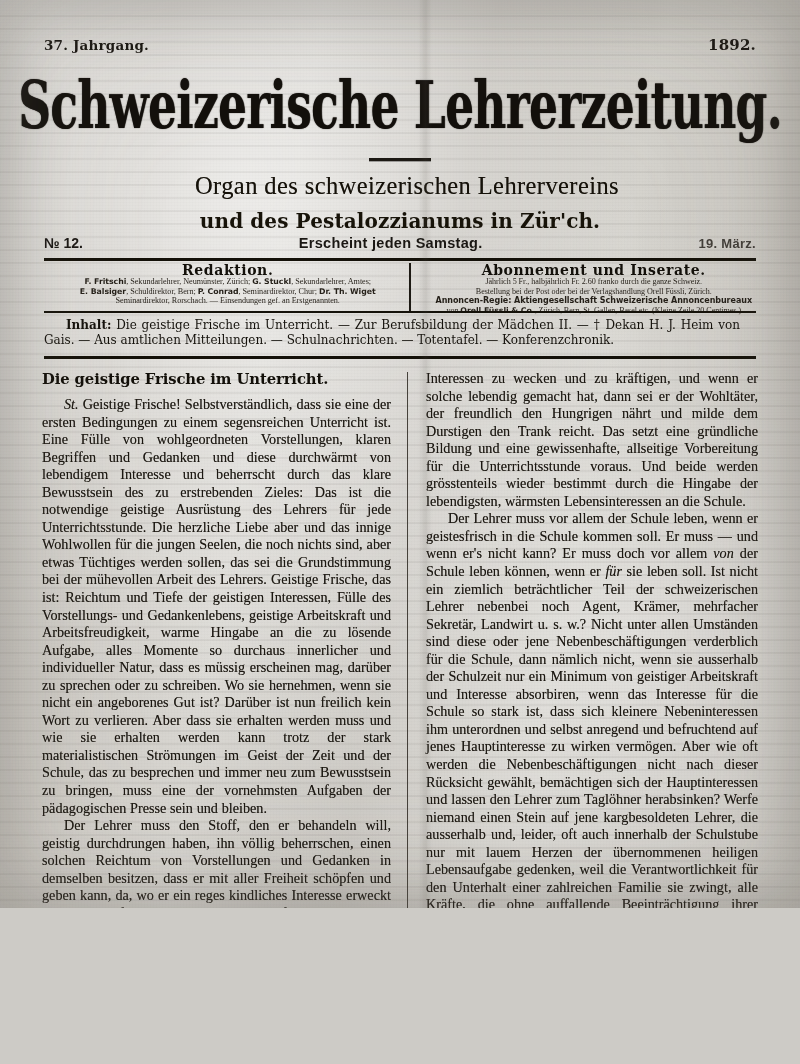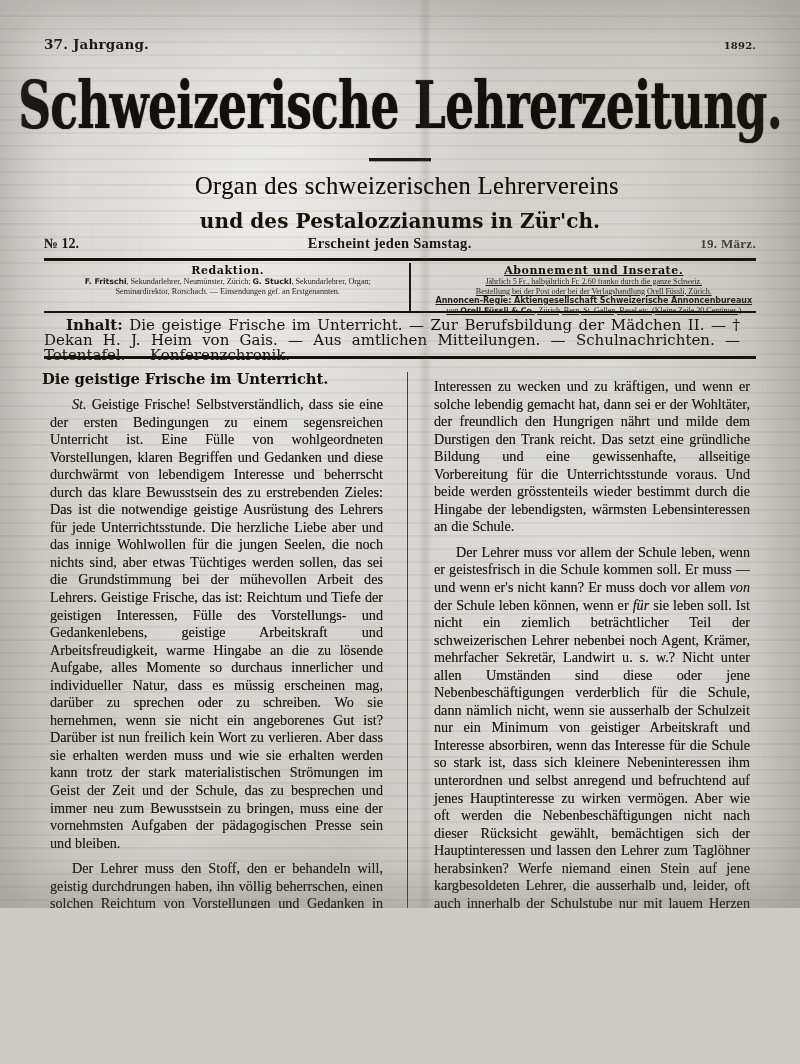--- a/index.html
+++ b/index.html
@@ -47,21 +47,21 @@
 
   
   .topline{
     position:absolute;top:36px;left:44px;right:44px;
     display:flex;justify-content:space-between;align-items:baseline;
   }
   .jahrgang,.year{
     font-family:"DejaVu Serif", serif;
     font-weight:bold;font-size:13.5px;letter-spacing:.2px;color:#17140f;
   }
-  .year{font-size:10px;}
+  .year{font-size:15px;}
 
   
   .masthead{
     position:absolute;top:78px;left:0;width:800px;text-align:center;
   }
   .masthead h1{
     margin:0;
     font-family:"DejaVu Serif", serif;
     font-weight:bold;
     font-size:46px;
@@ -85,64 +85,64 @@
   .pest{
     margin-top:9px;
     font-family:"DejaVu Serif", serif;
     font-weight:bold;font-size:20px;letter-spacing:.1px;color:#171309;
   }
 
   
   .issueline{
     position:absolute;top:235px;left:44px;right:44px;
     display:flex;justify-content:space-between;align-items:baseline;
-    font-family:Liberation Serif, serif;font-weight:bold;
+    font-family:Liberation Sans, sans-serif;font-weight:bold;
   }
   .issue-no{font-size:14px;}
   .issue-mid{font-size:14.5px;letter-spacing:.3px;}
   .issue-date{font-size:13px;color:#2a2620;opacity:.85;letter-spacing:.3px;}
 
   .heavyrule{
     position:absolute;left:44px;right:44px;top:258px;height:3px;background:#141109;
   }
 
   
   .infowrap{
     position:absolute;top:262px;left:44px;right:44px;height:50px;
     display:flex;
   }
   .infobox{position:relative;padding:2px 4px 0;}
   .infobox.left{width:371px;}
-  .infobox.right{flex:1;padding-left:24px;text-decoration:underline;}
+  .infobox.right{flex:1;padding-left:24px;}
   .infobox.left:after{
     content:"";position:absolute;right:0;top:1px;bottom:-1px;width:0;
     border-right:1px solid #1d1a14;border-left:1px solid #1d1a14;
   }
   .infohead{
     text-align:center;font-family:"DejaVu Serif", serif;font-weight:bold;
-    font-size:11px;letter-spacing:.6px;color:#13100a;line-height:13px;
+    font-size:14px;letter-spacing:.6px;color:#13100a;line-height:13px;
   }
   .infoline{
     font-family:"Liberation Serif", serif;
     font-size:8.2px;line-height:9.6px;text-align:center;color:#241f18;
     white-space:nowrap;letter-spacing:-.05px;
   }
   .infoline b{font-family:"DejaVu Sans", sans-serif;font-weight:bold;font-size:7.8px;}
   .infobox.right .infoline{font-size:8.1px;line-height:9.5px;}
   .infobox.right .infoline.strong{font-family:"DejaVu Sans", sans-serif;font-weight:bold;font-size:8px;}
 
   .heavyrule2{
     position:absolute;left:44px;right:44px;top:311px;height:2px;background:#141109;
   }
 
   
   .inhalt{
     position:absolute;left:44px;right:60px;top:318px;
     font-family:"DejaVu Serif", serif;
-    font-size:15px;line-height:15px;color:#15120c;text-align:justify;
+    font-size:12px;line-height:15px;color:#15120c;text-align:justify;
   }
   .inhalt b{font-weight:bold;}
   .inhalt .ind{display:inline-block;width:22px;}
   .heavyrule3{
     position:absolute;left:44px;right:44px;top:356px;height:3px;background:#141109;
   }
 
   
   .cols{
     position:absolute;top:370px;left:42px;right:42px;bottom:8px;
@@ -152,21 +152,21 @@
   .col.left{padding-right:16px;}
   .col.right{padding-left:18px;flex:1;}
   .colrule{
     width:0;border-left:1px solid #2b2720;margin-top:2px;height:638px;opacity:.85;
   }
   .arttitle{
     font-family:"DejaVu Serif", serif;font-weight:bold;
     font-size:14.8px;text-align:left;margin:0 0 9px;letter-spacing:-.1px;color:#120f09;
   }
   p.body{
-    margin:8px;
+    margin:0;
     font-family:"Liberation Serif", serif;
     font-size:14.2px;
     line-height:17.55px;
     text-align:justify;
     text-justify:inter-word;
     color:#1b1711;
     word-spacing:.2px;
     text-shadow:0 0 .35px rgba(30,25,18,.55);
   }
   p.body + p.body{text-indent:22px;}
@@ -199,21 +199,24 @@
       <span class="issue-no">№ 12.</span>
       <span class="issue-mid">Erscheint jeden Samstag.</span>
       <span class="issue-date">19. März.</span>
     </div>
     <div class="heavyrule"></div>
 
     <div class="infowrap">
       <div class="infobox left">
         <div class="infohead">Redaktion.</div>
         <div class="infoline">
-          <b>F. Fritschi</b><span>, Sekundarlehrer, Neumünster, Zürich; </span><b>G. Stuckl</b><span>, Sekundarlehrer, Organ;</span>
+          <b>F. Fritschi</b><span>, Sekundarlehrer, Neumünster, Zürich; </span><b>G. Stuckl</b><span>, Sekundarlehrer, Amtes;</span>
+        </div>
+        <div class="infoline">
+          <b>E. Balsiger</b><span>, Schuldirektor, Bern; </span><b>P. Conrad</b><span>, Seminardirektor, Chur; </span><b>Dr. Th. Wiget</b>
         </div>
         <div class="infoline">Seminardirektor, Rorschach. — Einsendungen gef. an Erstgenannten.</div>
       </div>
 
       <div class="infobox right">
         <div class="infohead">Abonnement und Inserate.</div>
         <div class="infoline">Jährlich 5 Fr., halbjährlich Fr. 2.60 franko durch die ganze Schweiz.</div>
         <div class="infoline">Bestellung bei der Post oder bei der Verlagshandlung Orell Füssli, Zürich.</div>
         <div class="infoline strong">Annoncen-Regie: Aktiengesellschaft Schweizerische Annoncenbureaux</div>
         <div class="infoline">

